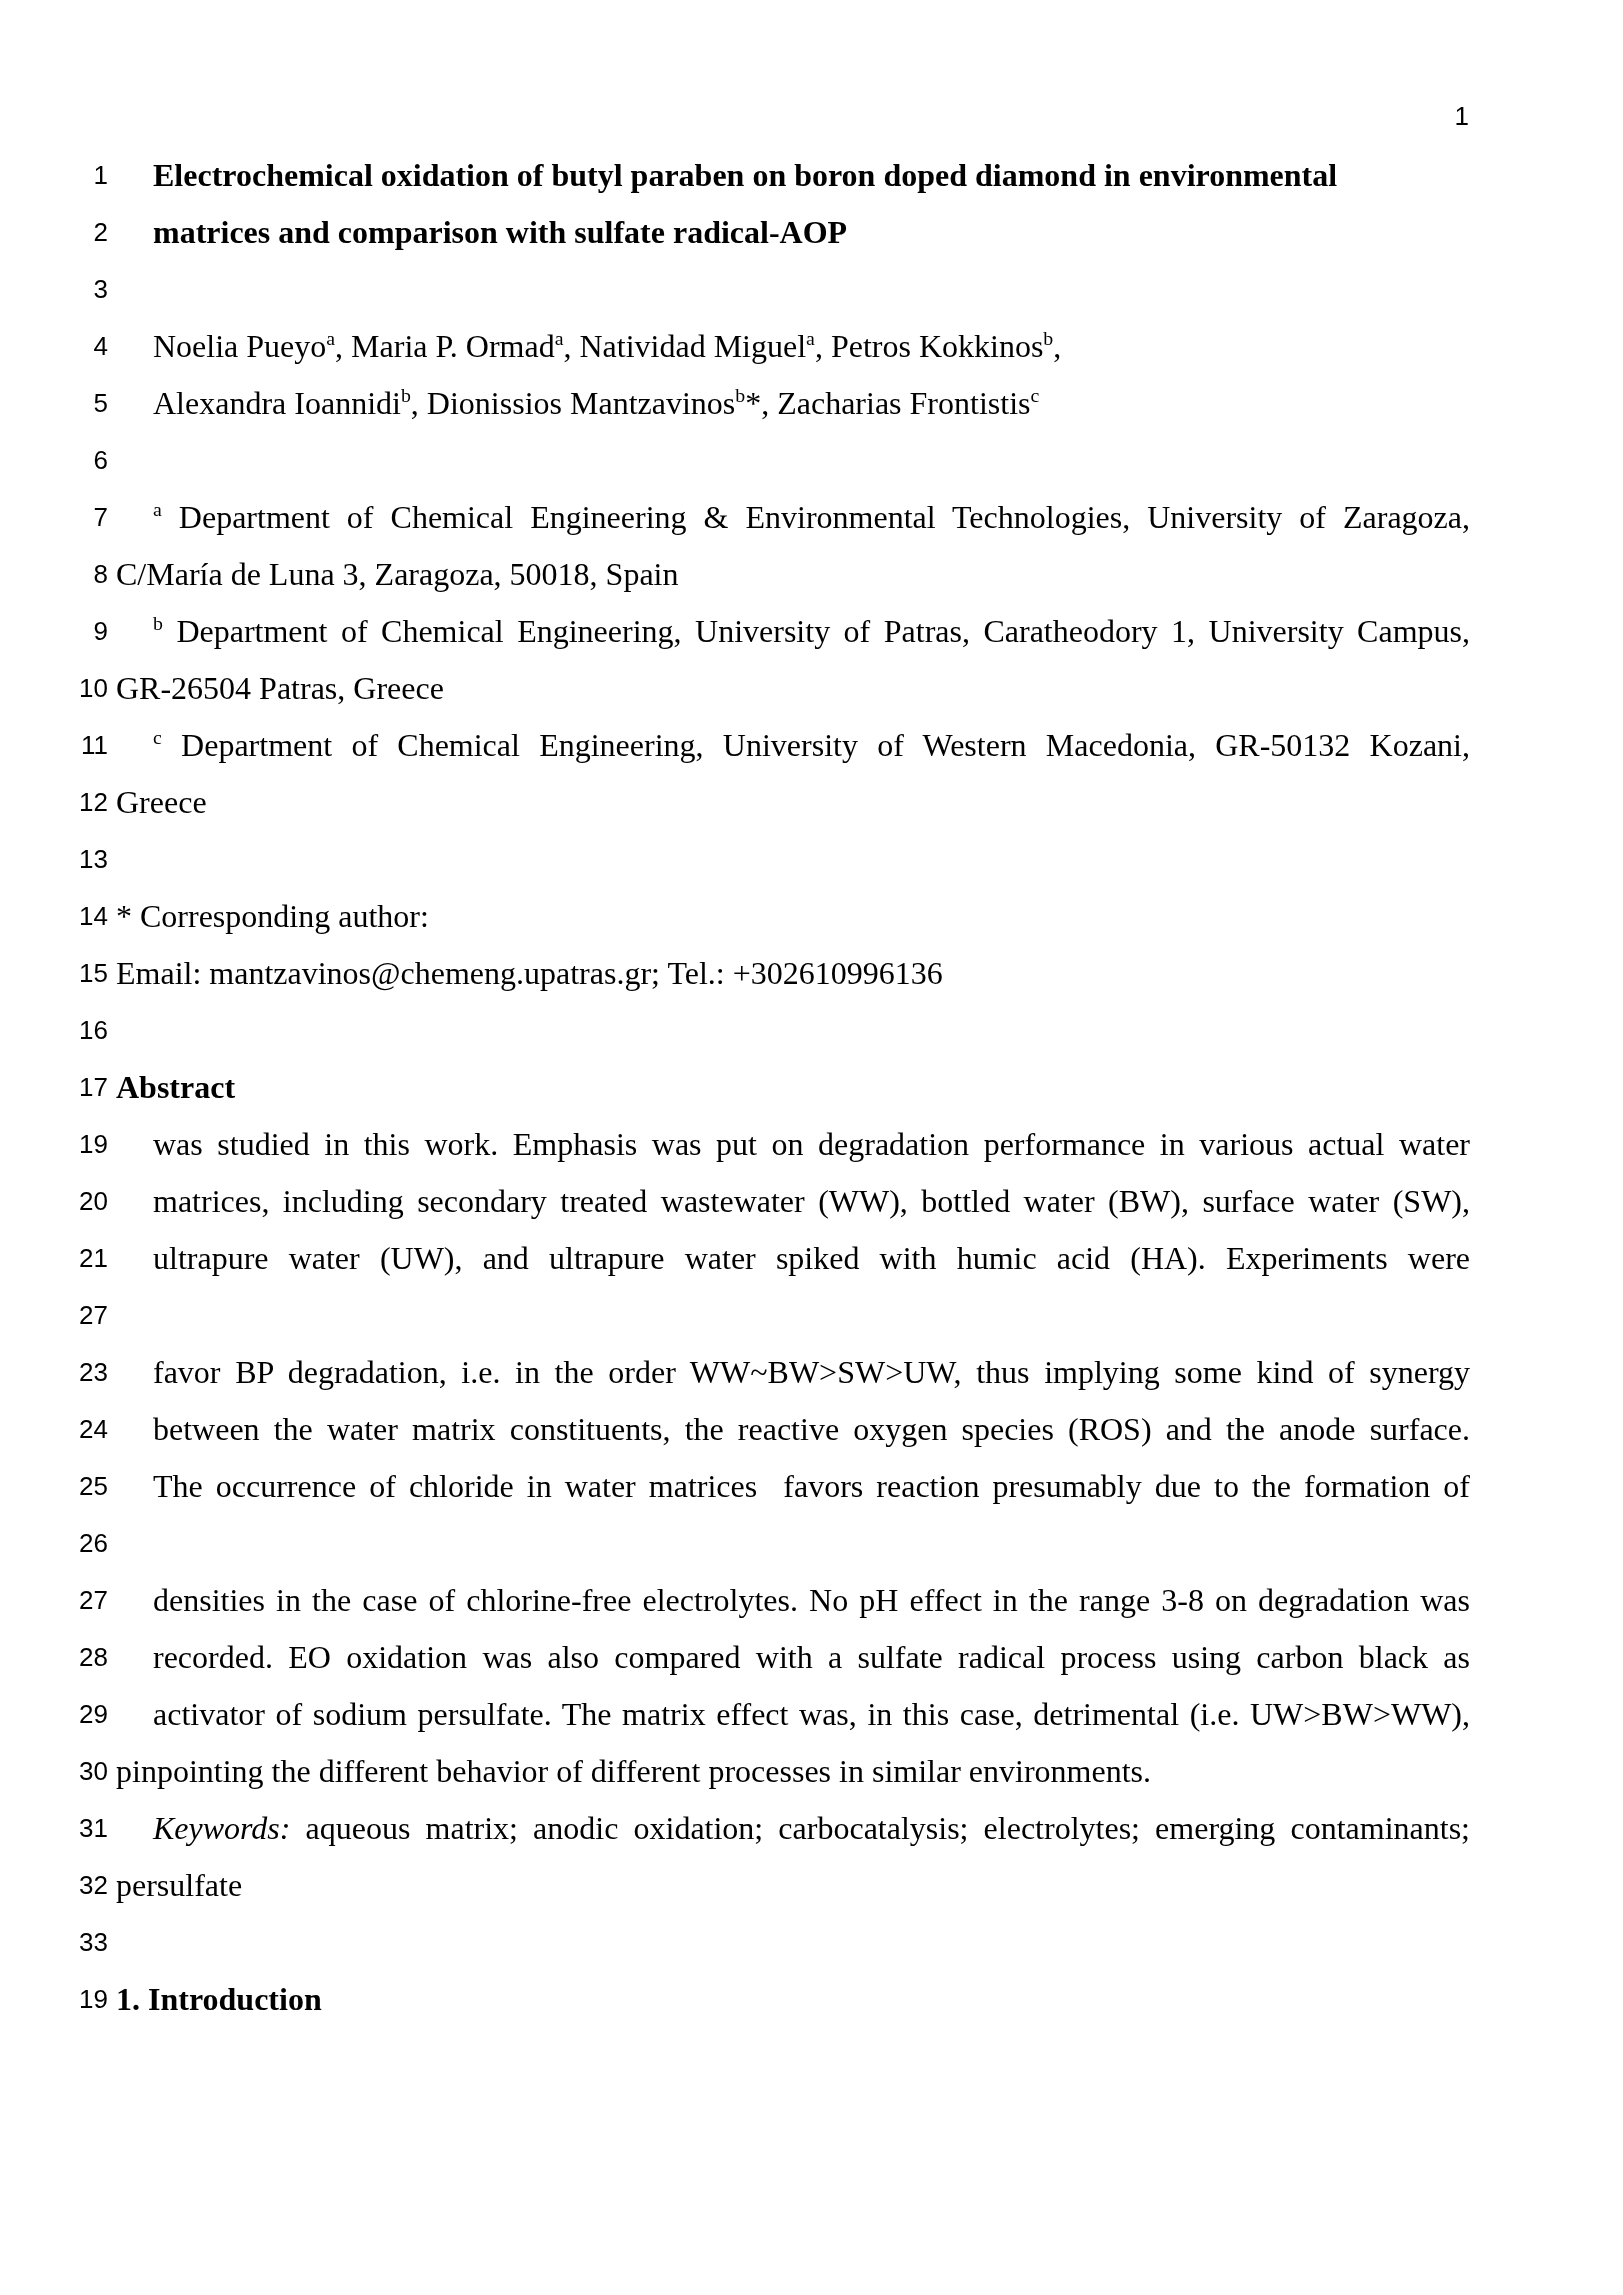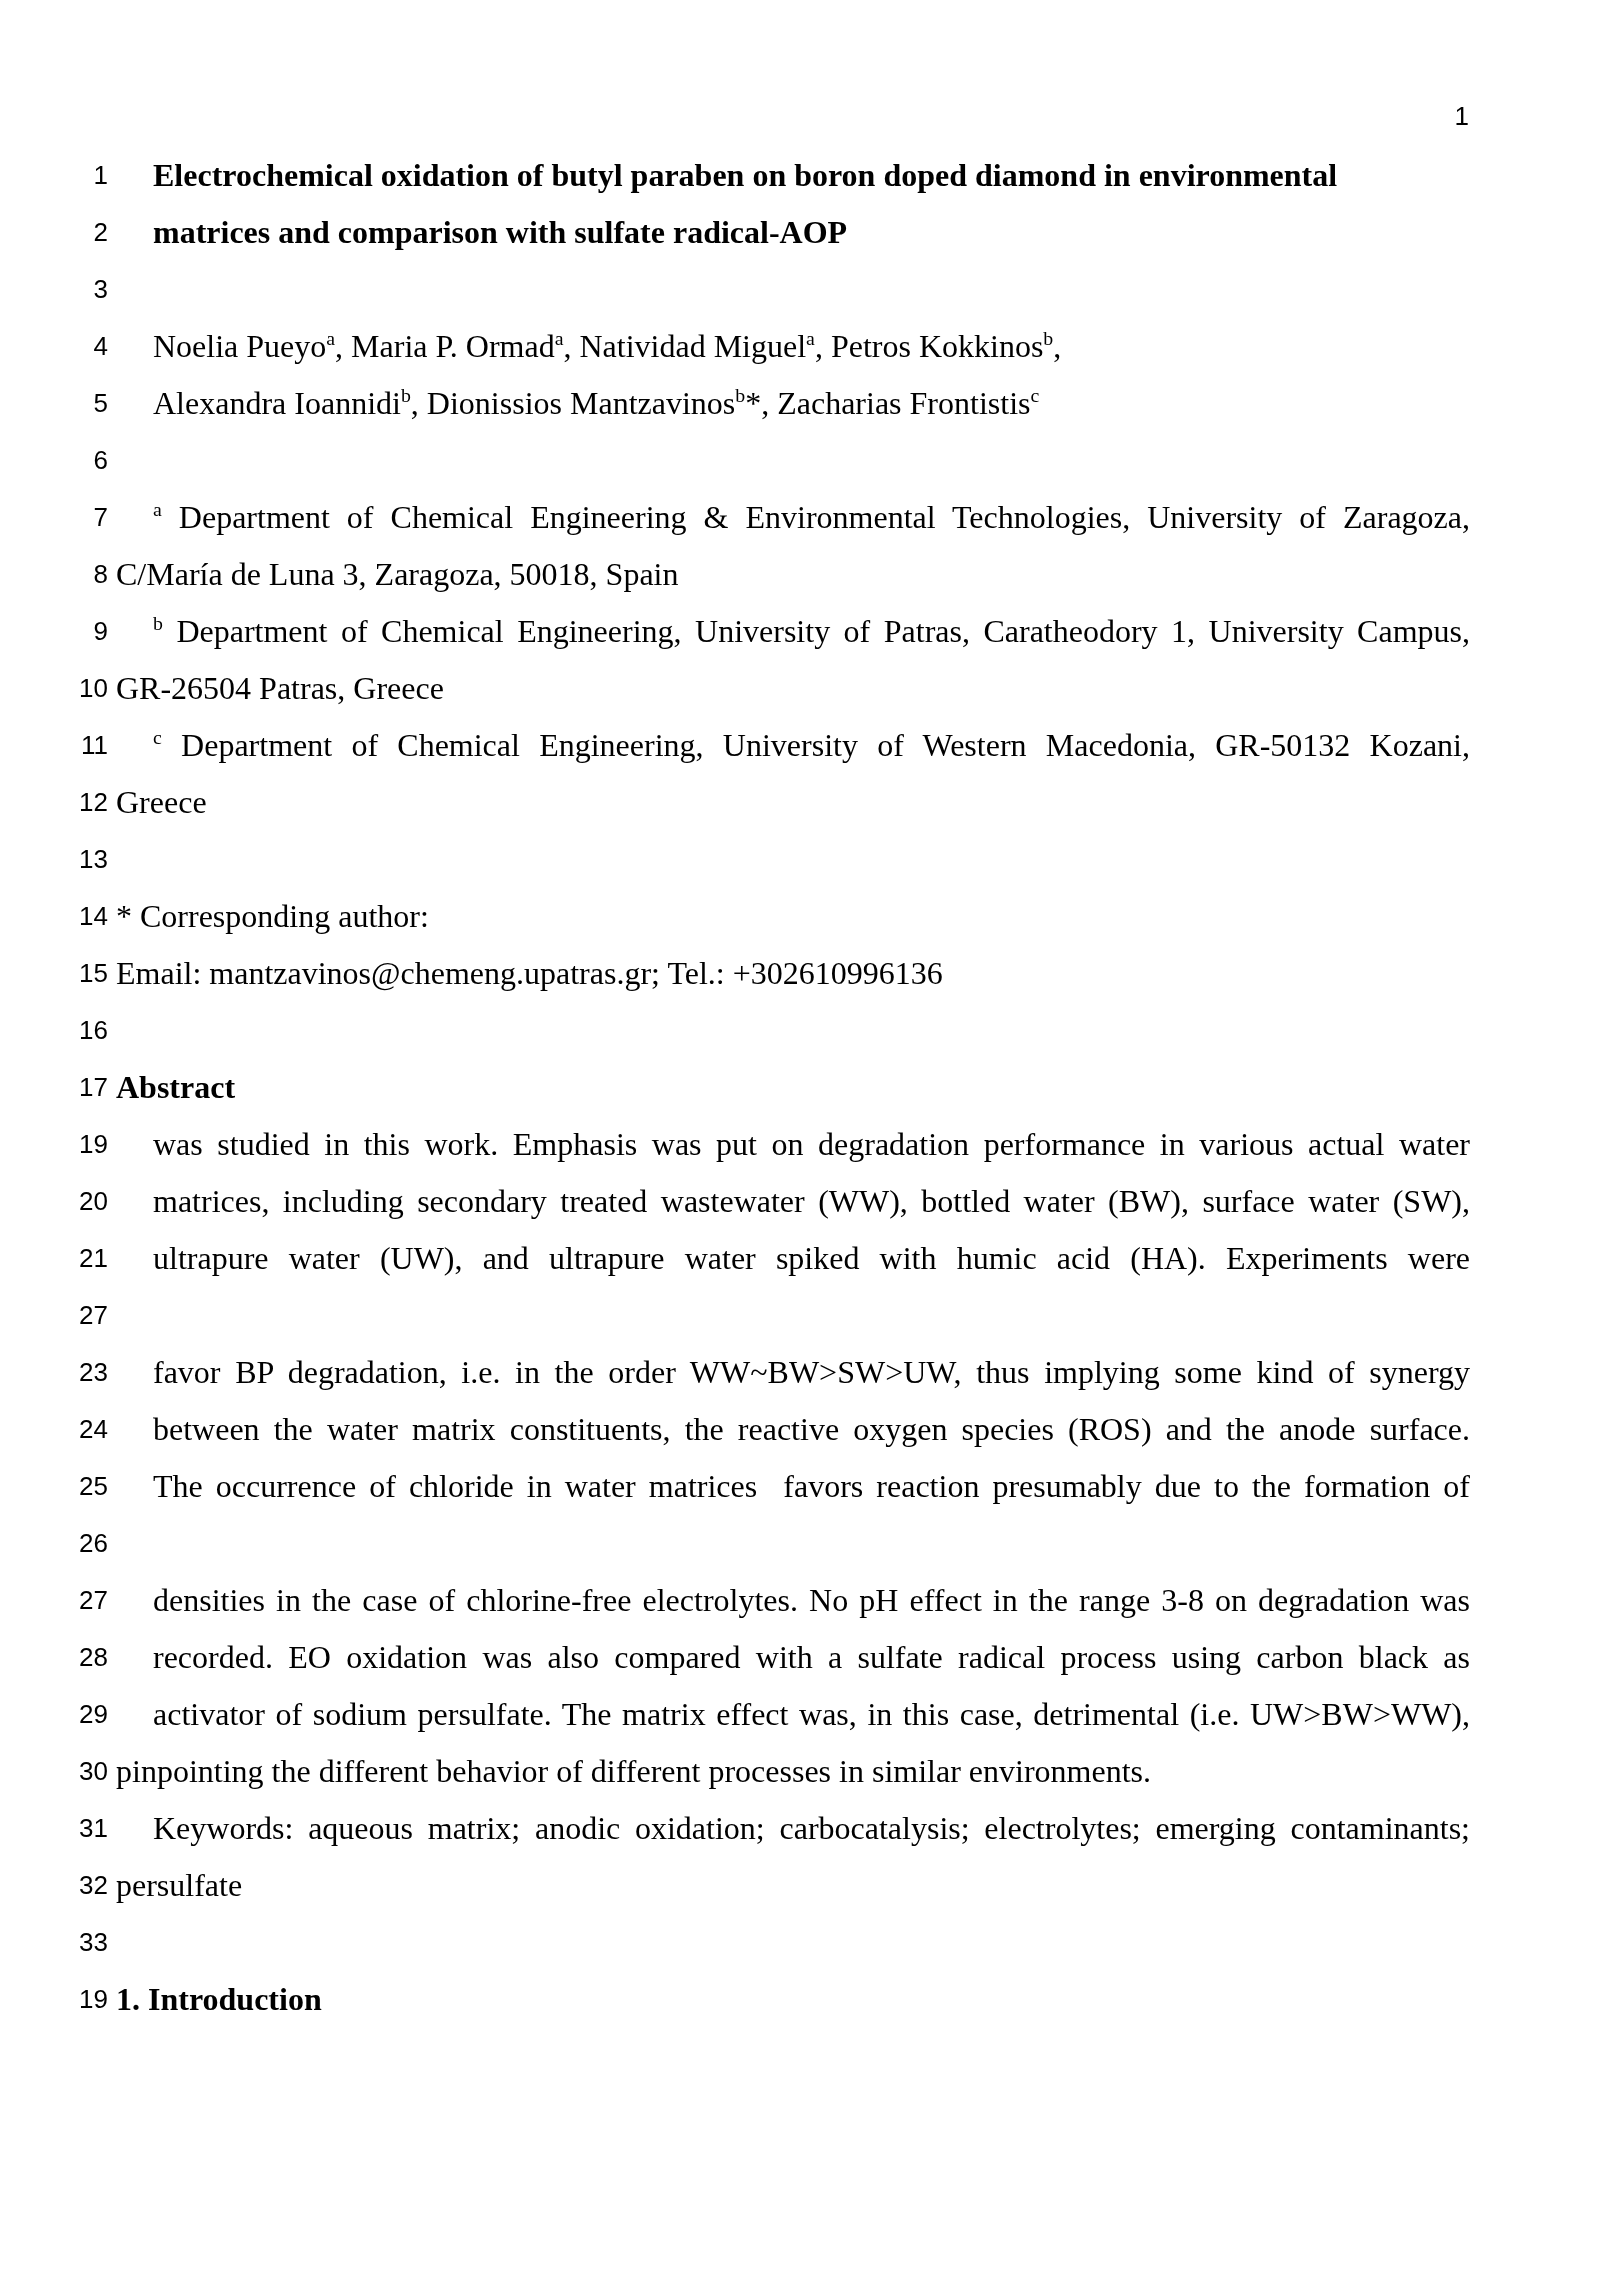--- a/index.html
+++ b/index.html
@@ -51,21 +51,21 @@
     margin-left: 45px;
     width: 1317px;
     font-size: 32px;
     line-height: 57px;
     white-space: normal;
   }
   .align-left    { text-align: left; margin-left: 8px; }
   .align-center  { }
   .align-justify { text-align: justify; text-align-last: justify; }
   .b { font-weight: bold; }
-  .i { }
+  .i { font-style: italic; }
   .lt sup, .lt sub {
     font-size: 0.62em;
     line-height: 0;
   }
   .lt sup { vertical-align: super; }
   .lt sub { vertical-align: sub; }
 </style>
 </head>
 <body>
 

